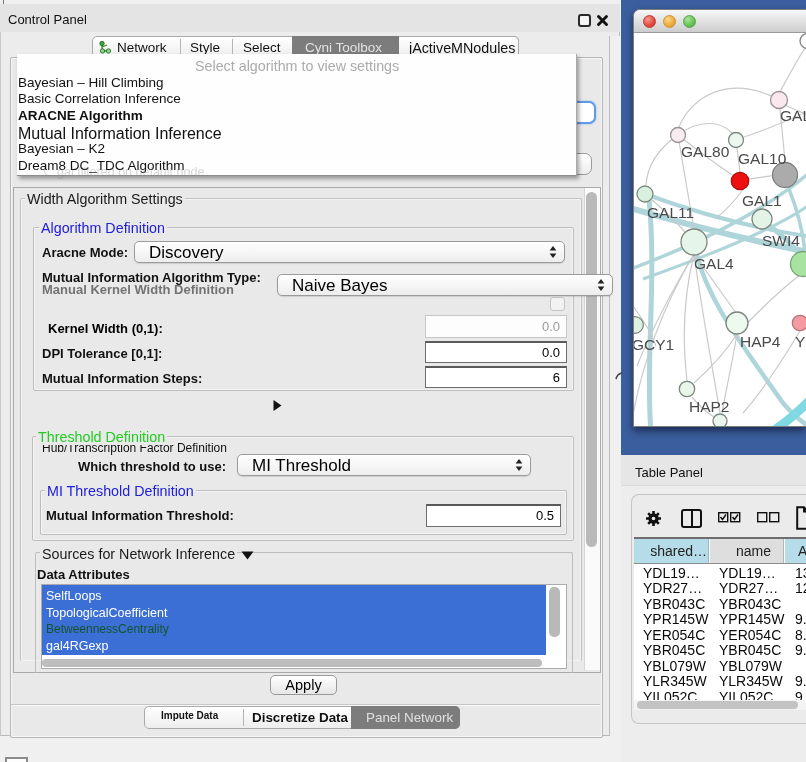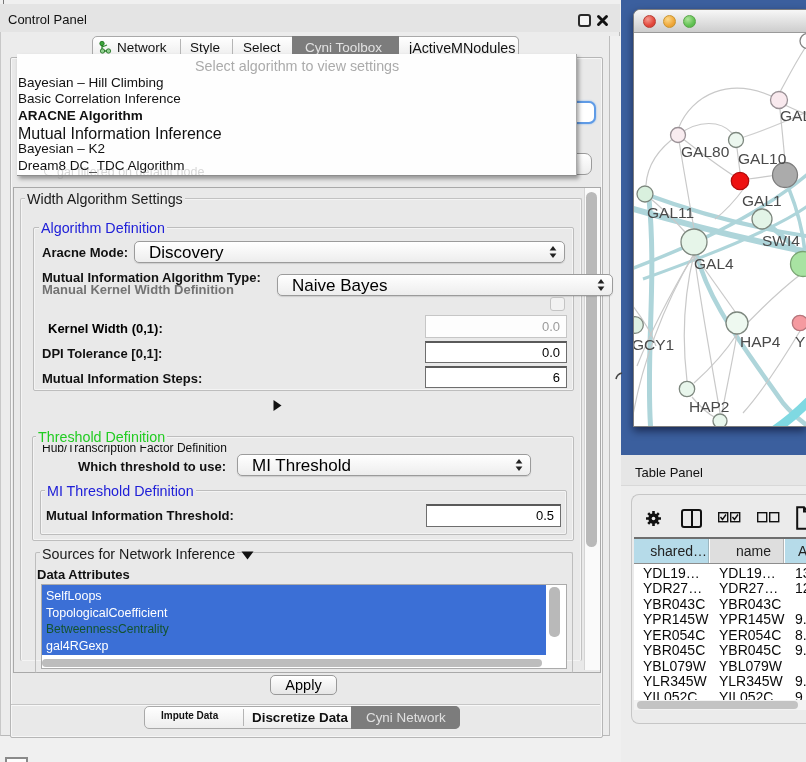--- a/index.html
+++ b/index.html
@@ -141,21 +141,21 @@
 
 <div class="abs" style="left:270px;top:675px;width:67px;height:20px;border:1px solid #999;border-radius:5px;background:linear-gradient(#fff,#e6e6e6);box-sizing:border-box;text-align:center;font-size:14.5px;line-height:19px;color:#000;">Apply</div>
 
 <div class="abs" style="left:11px;top:704px;width:589px;height:1px;background:#c6c6c6;"></div>
 <div class="abs" style="left:11px;top:705px;width:589px;height:1px;background:#f8f8f8;"></div>
 <div class="abs" style="left:144px;top:706px;width:316px;height:23px;background:linear-gradient(#ffffff,#ededed);border:1px solid #a9a9a9;border-radius:5px;box-sizing:border-box;"></div>
 <div class="abs" style="left:243px;top:709px;width:1px;height:17px;background:#b5b5b5;"></div>
 <div class="abs" style="left:351px;top:706px;width:109px;height:23px;background:#7c7c7c;border-radius:0 5px 5px 0;"></div>
 <div class="lbl b" style="left:154px;top:710px;font-size:10px;margin-left:7px;">Impute Data</div>
 <div class="lbl b" style="left:252px;top:710px;font-size:13.4px;">Discretize Data</div>
-<div class="lbl" style="left:366px;top:710px;font-size:13.4px;color:#e0e0e0;">Cyni Network</div>
+<div class="lbl" style="left:366px;top:710px;font-size:13.4px;color:#e0e0e0;">Panel Network</div>
 
 <div class="abs" style="left:5px;top:757px;width:19px;height:12px;border:2px solid #8a8a8a;background:#fdfdfd;"></div>
 
 <div class="abs" style="left:556px;top:101px;width:40px;height:23px;border:2px solid #5f9be6;border-radius:7px;background:#fff;box-shadow:0 0 2px #7fb2ef;box-sizing:border-box;"></div>
 <div class="abs" style="left:552px;top:153px;width:40px;height:22px;border:1px solid #9b9b9b;border-radius:7px;background:linear-gradient(#fff,#ededed);box-sizing:border-box;"></div>
 
 <div class="abs" style="left:17px;top:54px;width:560px;height:122px;background:#fefefe;border-right:1px solid #a9a9a9;border-bottom:1px solid #8d8d8d;box-shadow:2px 3px 4px rgba(0,0,0,0.35);box-sizing:border-box;"></div>
 <div class="lbl" style="left:195px;top:58px;color:#ababab;z-index:3;font-size:14.3px;">Select algorithm to view settings</div>
 <div class="lbl" style="left:18px;top:75px;z-index:3;font-size:13.5px;">Bayesian – Hill Climbing</div>
 <div class="lbl" style="left:18px;top:91px;z-index:3;font-size:13.5px;">Basic Correlation Inference</div>

